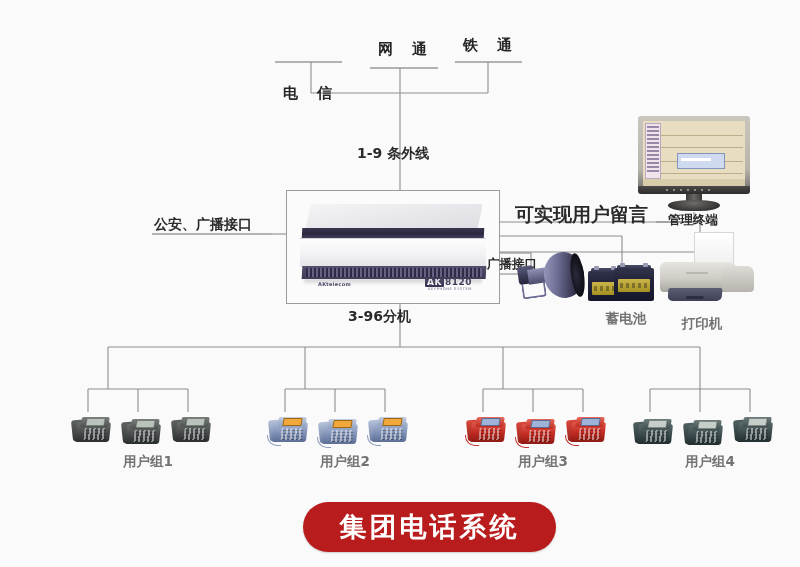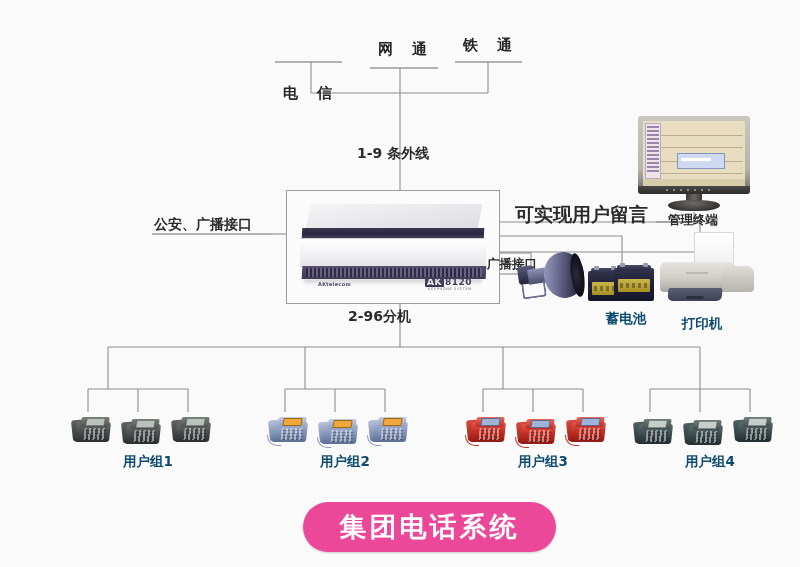--- a/index.html
+++ b/index.html
@@ -276,27 +276,27 @@
   .g-teal .deck { background:linear-gradient(180deg,#6d7d7d,#3f4f51); }
   .g-teal .screen{ background:#c5cec8; }
   .g-teal .handset{ background:linear-gradient(180deg,#506060,#263233); }
 
   
   .callout {
     position:absolute; font-size:19px; color:#2a2a2a; white-space:nowrap;
     font-weight:600;
   }
   .group-cap {
-    position:absolute; font-size:13.5px; color:#0c4a6e; font-weight:700;
+    position:absolute; font-size:13.5px; color:#737373; font-weight:700;
     white-space:nowrap; text-align:center;
   }
   
   .banner {
     position:absolute; left:303px; top:502px; width:253px; height:50px;
-    background:#ec4899; border-radius:26px;
+    background:#b91c1c; border-radius:26px;
     display:flex; align-items:center; justify-content:center;
     box-shadow:0 1px 2px rgba(0,0,0,.18);
   }
   .banner span {
     color:#ffffff; font-size:27px; font-weight:700; letter-spacing:3px;
   }
 </style>
 </head>
 <body>
 
@@ -470,21 +470,21 @@
     <div class="paper"></div>
     <div class="body"></div>
     <div class="rightcover"></div>
     <div class="tray"></div>
   </div>
   <div class="group-cap" style="left:664px; top:315px; width:76px;">
     <span>打印机</span>
   </div>
 
   <div class="callout" style="left:348px; top:308px; font-size:14px;">
-    <span>2-96分机</span>
+    <span>3-96分机</span>
   </div>
 
   <div class="phone g-dark" style="left:72px; top:414px;">
     <div class="handset"></div>
     <div class="base"></div>
     <div class="deck"></div>
     <div class="screen"></div>
     <div class="keys"></div>
   </div>
   <div class="phone g-dark" style="left:122px; top:416px;">

